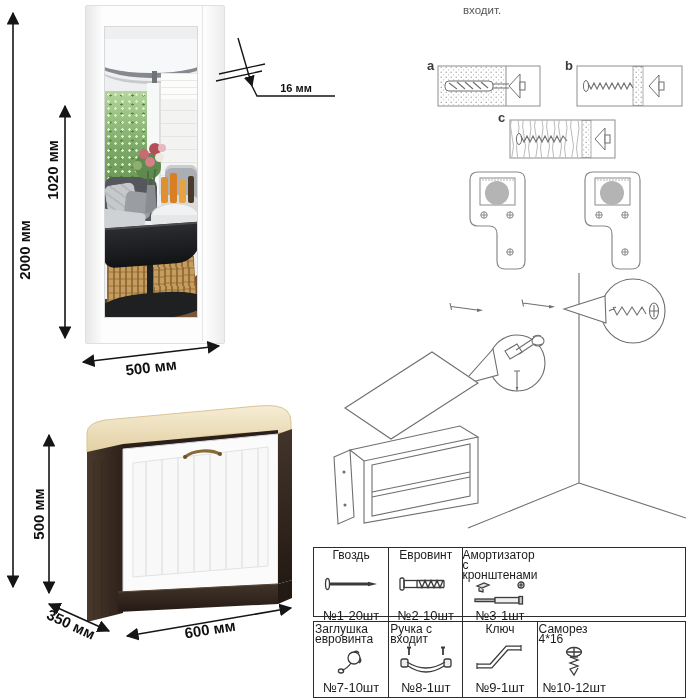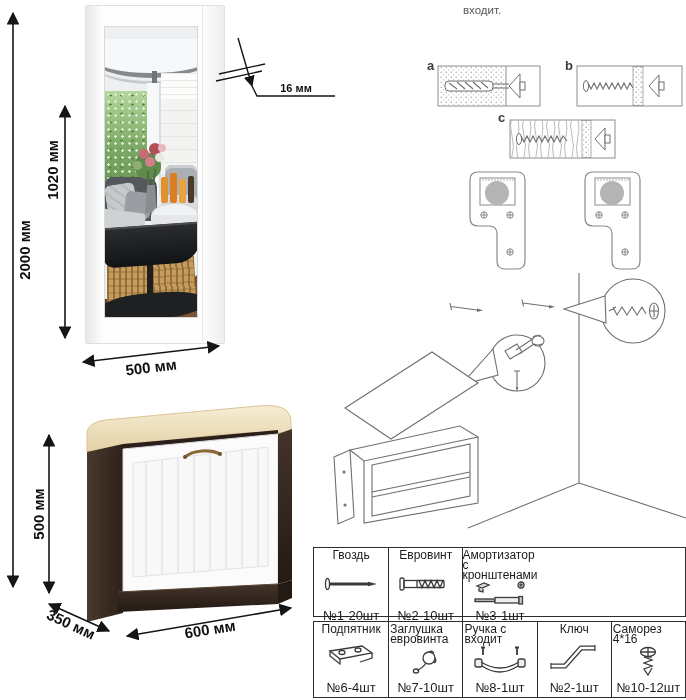--- a/index.html
+++ b/index.html
@@ -376,32 +376,20 @@
           <rect x="26" y="17.5" width="24" height="5.5" fill="#eee"></rect>
           <rect x="50" y="16.5" width="3.5" height="7.5" fill="#ccc"></rect>
         </g>
       </svg>
       <div class="hw-qty">№3-1шт</div>
     </div>
   </div>
 
   <div class="hw-table" style="top:621px;height:77px">
     <div class="hw-cell">
-      <div class="hw-name">Подпятник</div>
-      <svg class="hw-icon" width="62" height="30" viewBox="0 0 62 30">
-        <g class="ic" fill="#f2f2f2">
-          <path d="M10,9 L42,4 52,11 20,17 z"></path>
-          <ellipse cx="22" cy="10.5" rx="3" ry="2"></ellipse>
-          <ellipse cx="38" cy="8" rx="3" ry="2"></ellipse>
-          <path d="M10,9 v5 l10,8 v-5 M52,11 v5 l-12,4" fill="none"></path>
-        </g>
-      </svg>
-      <div class="hw-qty">№6-4шт</div>
-    </div>
-    <div class="hw-cell">
       <div class="hw-name">Заглушка евровинта</div>
       <svg class="hw-icon" width="62" height="28" viewBox="0 0 62 28">
         <g class="ic" fill="#e8e8e8">
           <circle cx="34" cy="10" r="6"></circle>
           <path d="M31,15 q-4,6 -9,7" fill="none"></path>
           <ellipse cx="21" cy="23" rx="2.6" ry="2"></ellipse>
           <path d="M34,4 q3,-2 5,1 M40,10 q2,3 -1,5" fill="none"></path>
         </g>
       </svg>
       <div class="hw-qty">№7-10шт</div>
@@ -418,21 +406,21 @@
       </svg>
       <div class="hw-qty">№8-1шт</div>
     </div>
     <div class="hw-cell">
       <div class="hw-name">Ключ</div>
       <svg class="hw-icon" width="62" height="34" viewBox="0 0 62 34">
         <path d="M8,26 H22 L38,8 H52" stroke="#3b3b3b" stroke-width="5" fill="none"></path>
         <path d="M8,26 H22 L38,8 H52" stroke="#fff" stroke-width="2.4" fill="none"></path>
         <path d="M8,23 v6 M52,5 v6" stroke="#3b3b3b" stroke-width="1.2"></path>
       </svg>
-      <div class="hw-qty">№2-1шт</div>
+      <div class="hw-qty">№9-1шт</div>
     </div>
     <div class="hw-cell">
       <div class="hw-name">Саморез 4*16</div>
       <svg class="hw-icon" width="62" height="32" viewBox="0 0 62 32">
         <g class="ic">
           <ellipse cx="31" cy="6" rx="7.5" ry="4.5"></ellipse>
           <path d="M23.5,6 H38.5 M31,1.5 V10.5"></path>
           <path d="M27,11 L35,14 27,17 35,20 27,23 31,29 35,22"></path>
           <path d="M27,11 h8"></path>
         </g>

